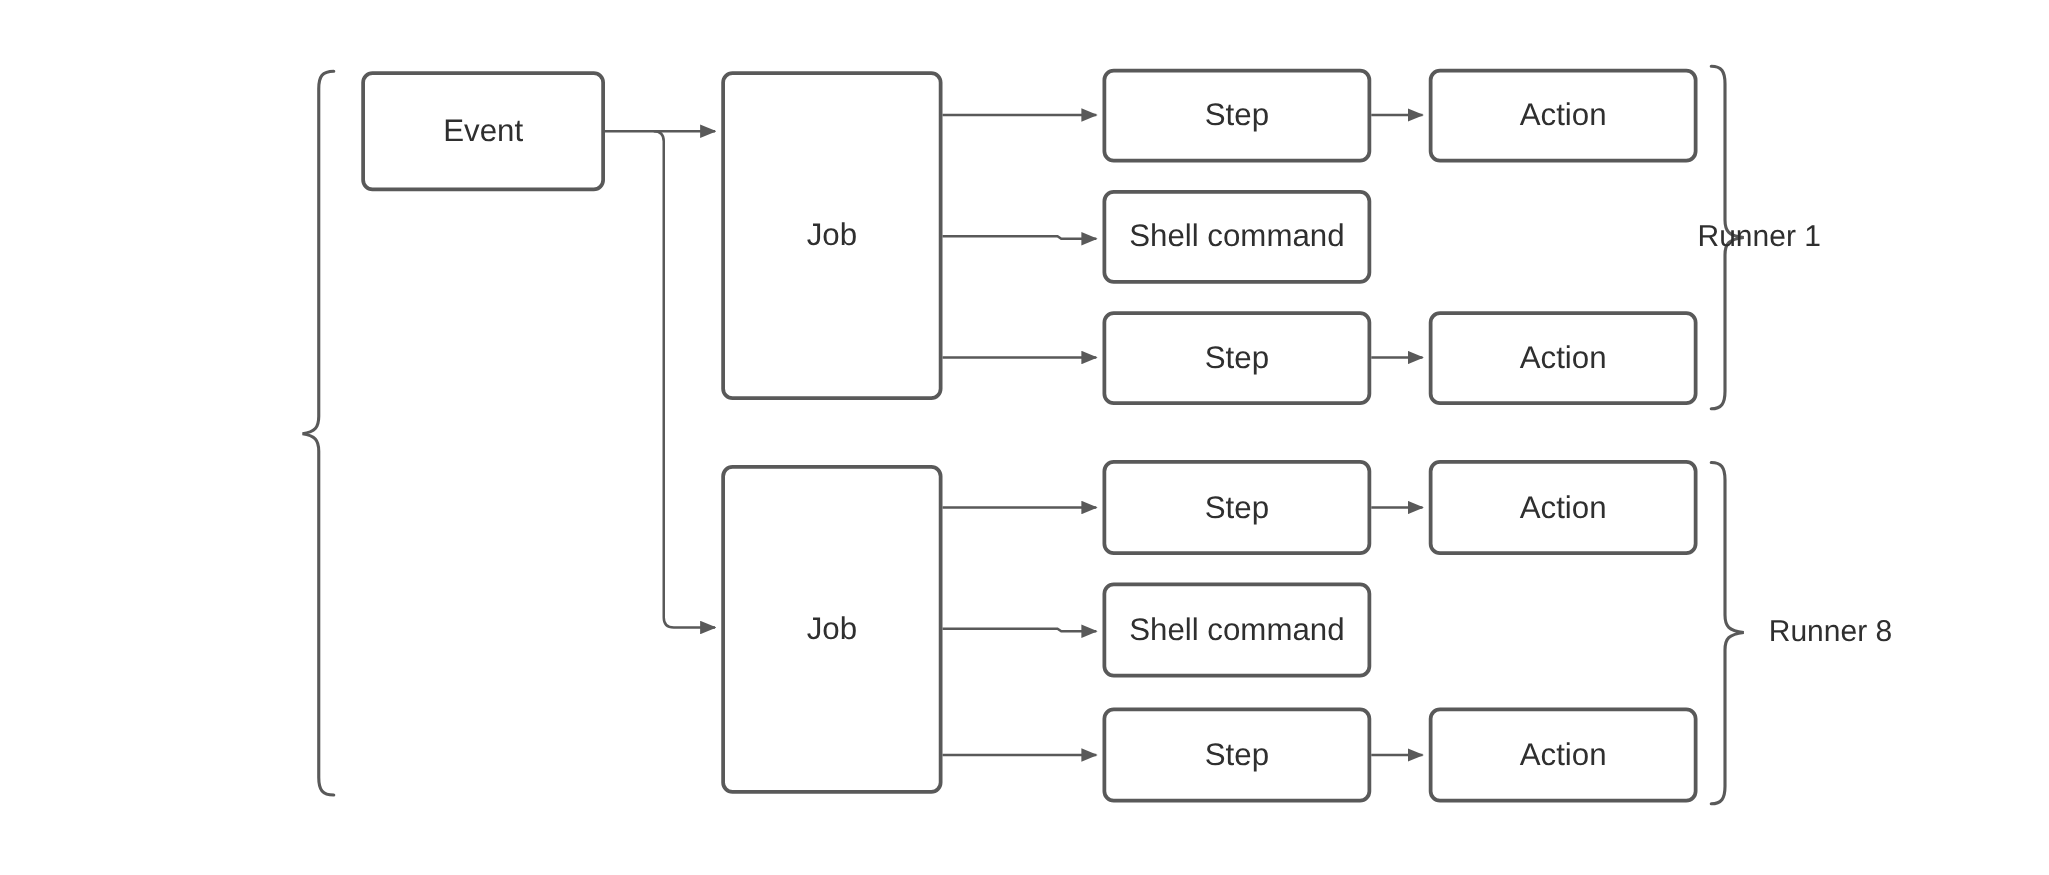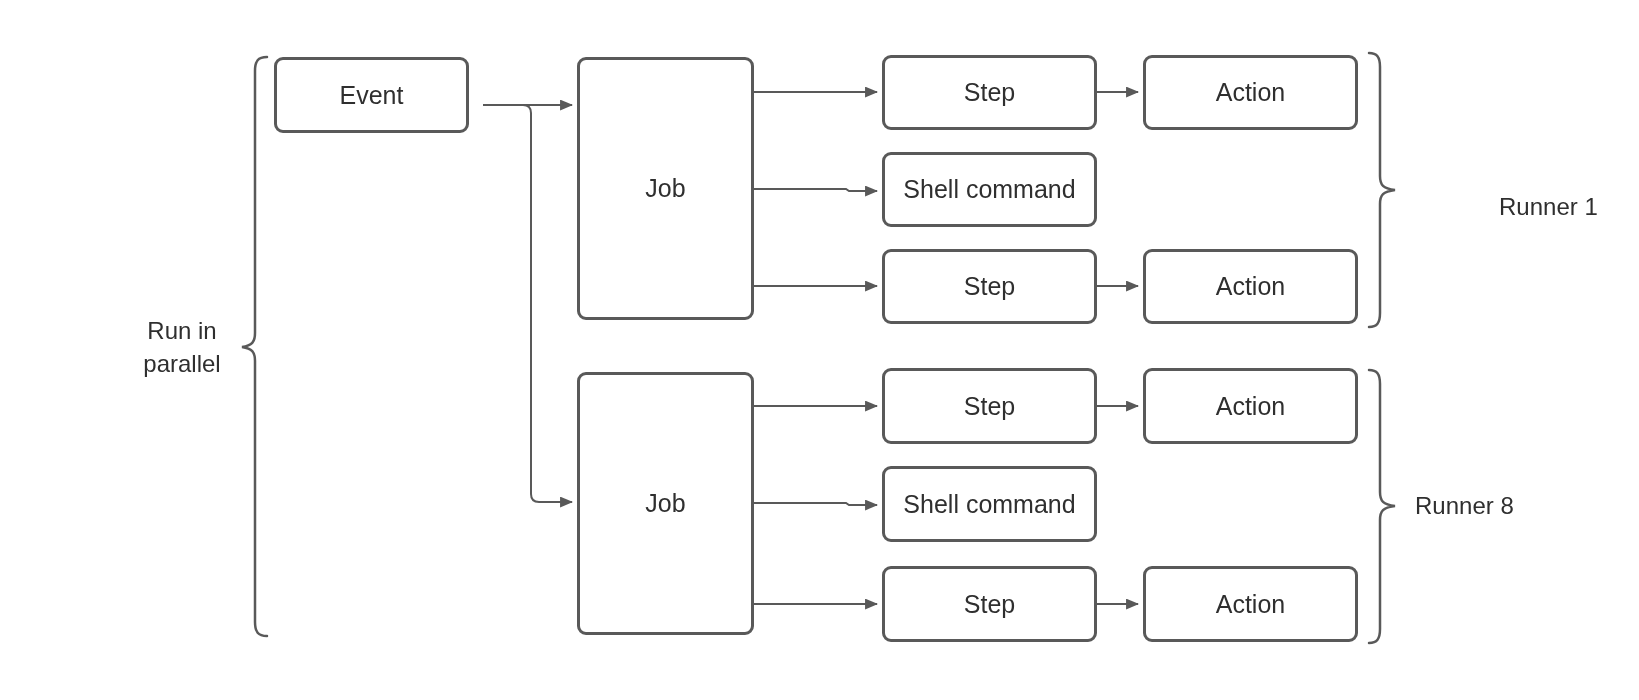--- a/index.html
+++ b/index.html
@@ -38,21 +38,21 @@
     border: 3px solid #595959;
     border-radius: 9px;
     background: #ffffff;
     display: flex;
     align-items: center;
     justify-content: center;
     font-size: 25px;
     color: #2f2f2f;
     white-space: nowrap;
   }
-  .n-event   { left: 274px;  top: 57px;  width: 195px; height: 76px; }
+  .n-event   { left: 289px;  top: 57px;  width: 195px; height: 96px; }
   .n-job1    { left: 577px;  top: 57px;  width: 177px; height: 263px; }
   .n-job2    { left: 577px;  top: 372px; width: 177px; height: 263px; }
   .n-step1a  { left: 882px;  top: 55px;  width: 215px; height: 75px; }
   .n-shell1  { left: 882px;  top: 152px; width: 215px; height: 75px; }
   .n-step1b  { left: 882px;  top: 249px; width: 215px; height: 75px; }
   .n-action1a{ left: 1143px; top: 55px;  width: 215px; height: 75px; }
   .n-action1b{ left: 1143px; top: 249px; width: 215px; height: 75px; }
   .n-step2a  { left: 882px;  top: 368px; width: 215px; height: 76px; }
   .n-shell2  { left: 882px;  top: 466px; width: 215px; height: 76px; }
   .n-step2b  { left: 882px;  top: 566px; width: 215px; height: 76px; }
@@ -64,21 +64,21 @@
     color: #2f2f2f;
     white-space: nowrap;
   }
   .lbl-parallel {
     left: 107px;
     top: 314px;
     width: 150px;
     text-align: center;
     line-height: 33px;
   }
-  .lbl-runner1 { left: 1499px; top: 176px; line-height: 28px; margin-top: 17px; }
+  .lbl-runner1 { left: 1358px; top: 176px; line-height: 28px; }
   .lbl-runner2 { left: 1415px; top: 492px; line-height: 28px; }
 </style>
 </head>
 <body>
 
 <div class="canvas">
 
   <svg class="connectors" viewBox="0 0 1639 700" xmlns="http://www.w3.org/2000/svg">
     <defs>
       <marker id="arrowhead" markerUnits="userSpaceOnUse" markerWidth="13" markerHeight="11" viewBox="0 0 12 10" refX="11" refY="5" orient="auto">
@@ -141,20 +141,16 @@
   <div class="node n-step2b">
     <span>Step</span>
   </div>
   <div class="node n-action2a">
     <span>Action</span>
   </div>
   <div class="node n-action2b">
     <span>Action</span>
   </div>
 
-  <div class="side-label lbl-parallel">
-    <span>Run in</span><br>
-    <span>parallel</span>
-  </div>
   <div class="side-label lbl-runner1">Runner 1</div>
   <div class="side-label lbl-runner2">Runner 8</div>
 
 </div>
 
 </body></html>

